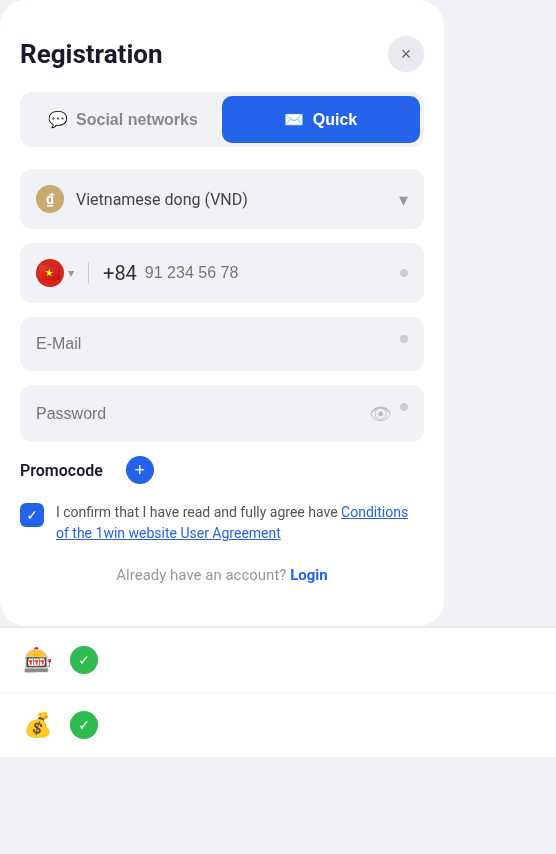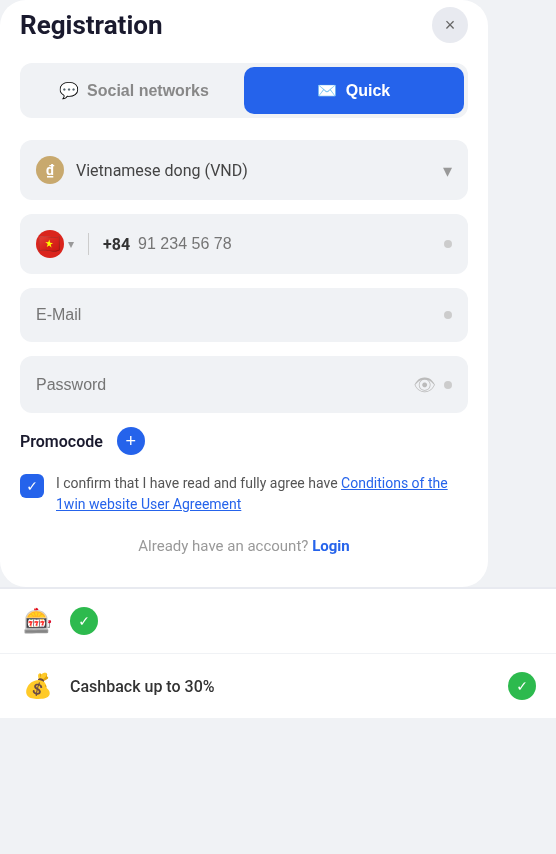--- a/index.html
+++ b/index.html
@@ -8,24 +8,24 @@
       background: #f0f2f5;
       width: 556px;
       min-height: 854px;
       position: relative;
       overflow-x: hidden;
     }
 
     .modal-container {
       background: #fff;
       border-radius: 26px;
-      padding: 7px 20px 28px;
+      padding: 36px 20px 28px;
       margin: 0;
       position: relative;
-      width: 488px;
+      width: 444px;
     }
 
     .modal-header {
       display: flex;
       align-items: center;
       justify-content: space-between;
       margin-bottom: 20px;
     }
 
     .modal-title {
@@ -163,22 +163,22 @@
 
     .phone-divider {
       width: 1px;
       height: 22px;
       background: #ccc;
       margin: 0 6px;
     }
 
     .phone-code {
       color: #333;
-      font-size: 16px;
-      font-weight: 700;
+      font-size: 20px;
+      font-weight: 400;
     }
 
     .phone-input {
       flex: 1;
       border: none;
       background: transparent;
       font-size: 16px;
       color: #737373;
       outline: none;
     }
@@ -190,21 +190,20 @@
       background: #ccc;
     }
 
     .text-field {
       width: 100%;
       padding: 18px 16px;
       border: none;
       border-radius: 12px;
       background: #f0f2f5;
       display: flex;
-      align-items: center;
       gap: 8px;
     }
 
     .text-input {
       flex: 1;
       border: none;
       background: transparent;
       font-size: 16px;
       color: #999;
       outline: none;
@@ -212,21 +211,21 @@
 
     .eye-icon {
       color: #bbb;
       font-size: 18px;
       cursor: pointer;
     }
 
     .promocode-row {
       display: flex;
       align-items: center;
-      gap: 14px;
+      gap: 23px;
       margin-bottom: 18px;
       margin-top: 0;
     }
 
     .promocode-label {
       font-size: 16px;
       font-weight: 600;
       color: #1a1a2e;
     }
 
@@ -293,21 +292,21 @@
       font-weight: 700;
       cursor: pointer;
       margin-bottom: 18px;
       opacity: 0.85;
     }
 
     .login-row {
       text-align: center;
       font-size: 15px;
       color: #999;
-      margin-bottom: 4px;
+      margin-bottom: 14px;
     }
 
     .login-link {
       color: #2563eb;
       font-weight: 700;
       text-decoration: none;
     }
 
     .bottom-bar {
       background: #fff;
@@ -446,18 +445,17 @@
 
 <div class="bottom-bar">
   <div class="promo-item">
     <span class="promo-icon">🎰</span>
     <div class="check-badge">
       <span>✓</span>
     </div>
   </div>
   <div class="promo-item">
     <span class="promo-icon">💰</span>
-    <span class="promo-text">Cashback up to 30%</span>
     <div class="check-badge">
       <span>✓</span>
     </div>
   </div>
 </div>
 
 </body></html>

